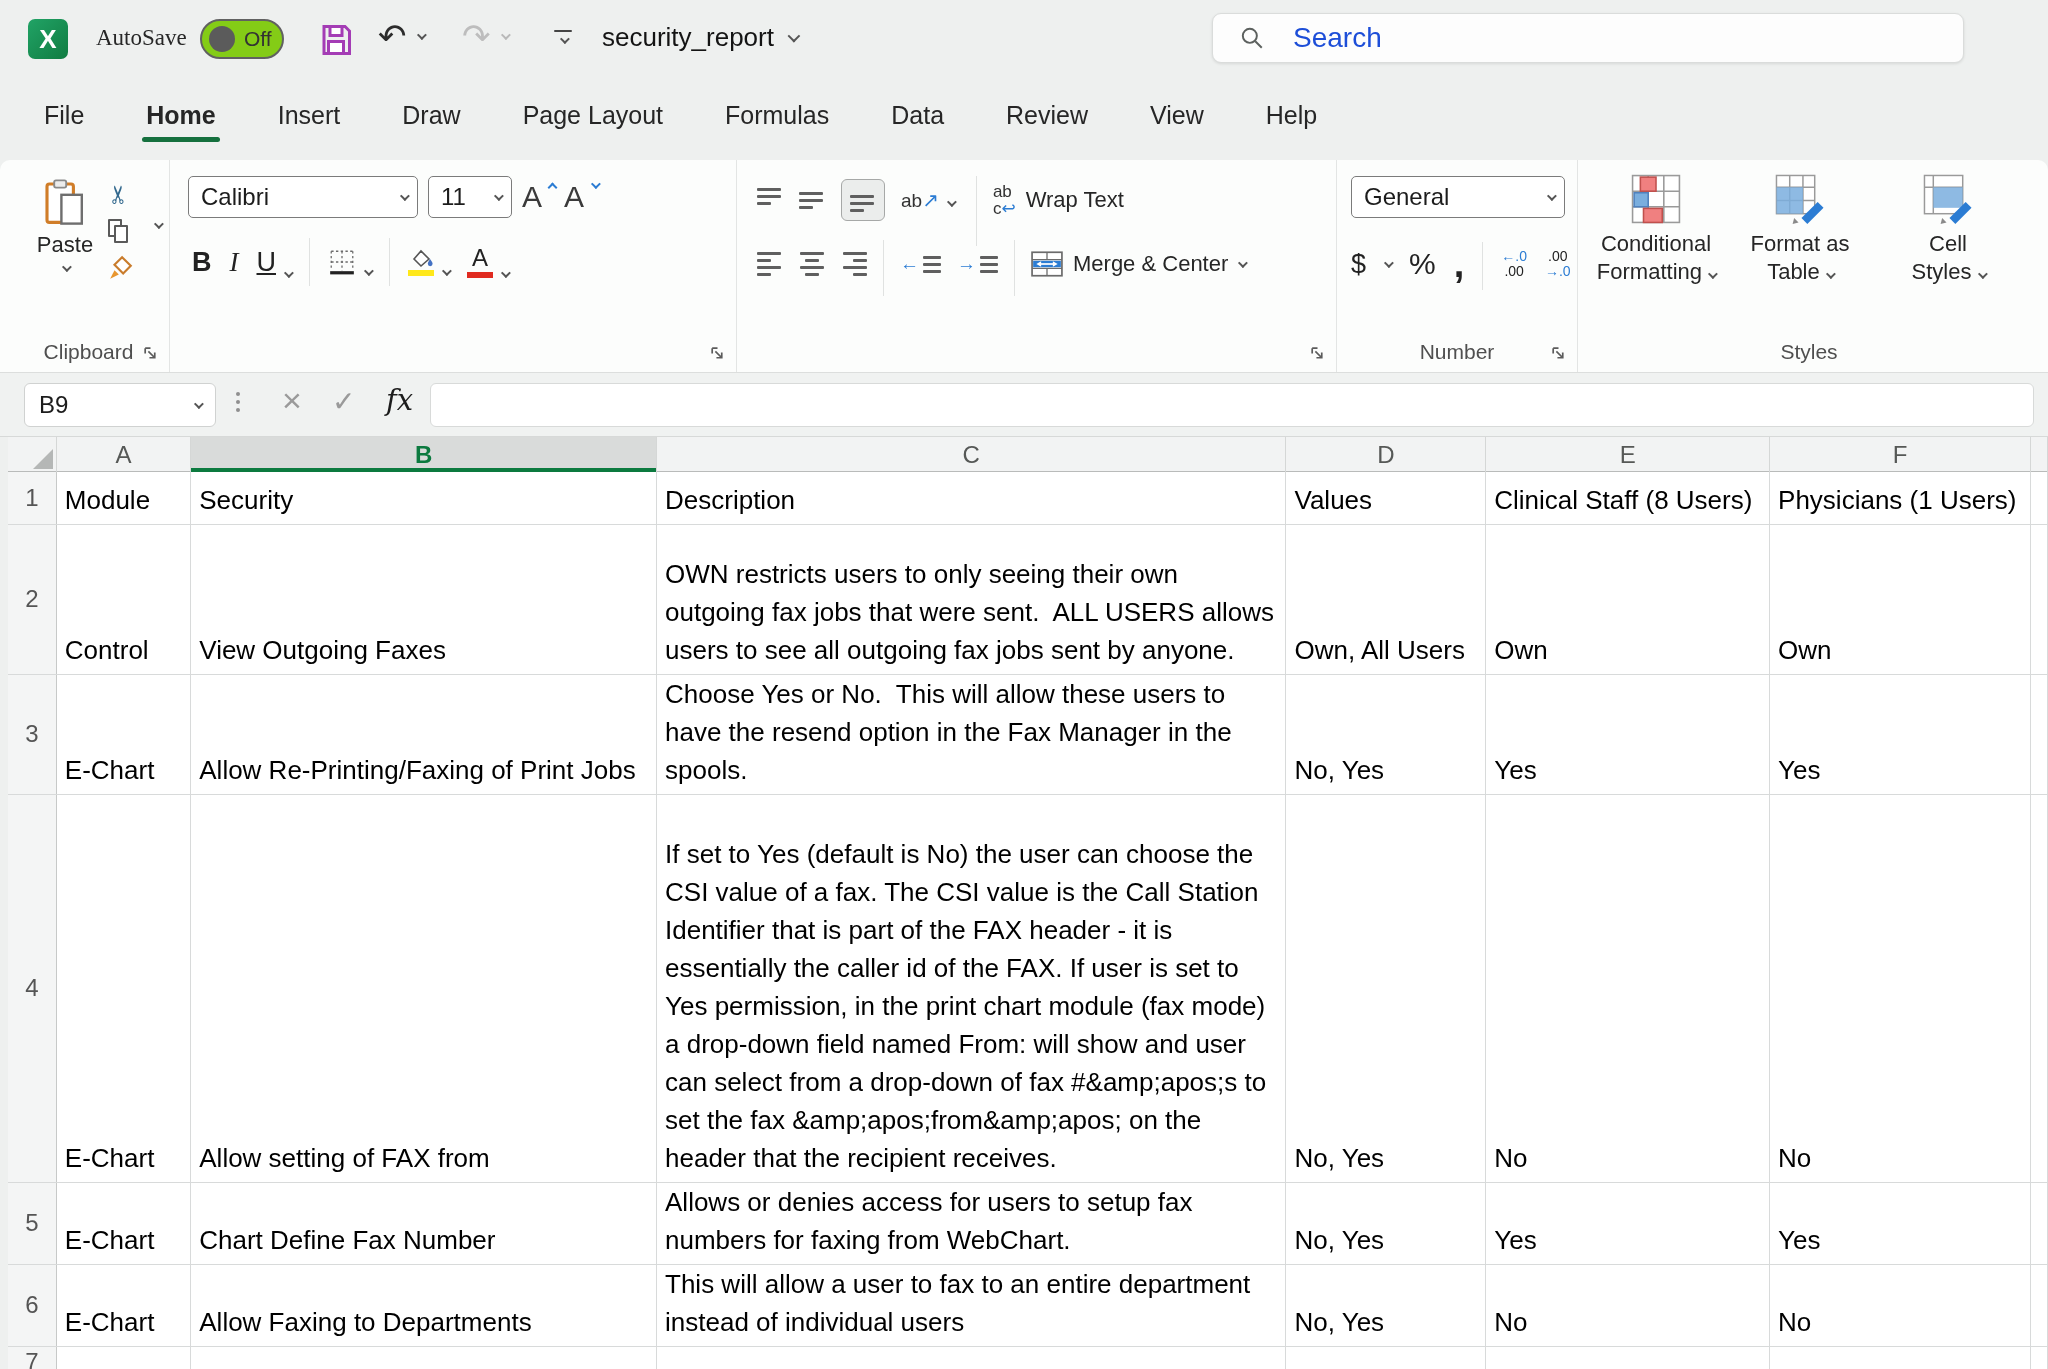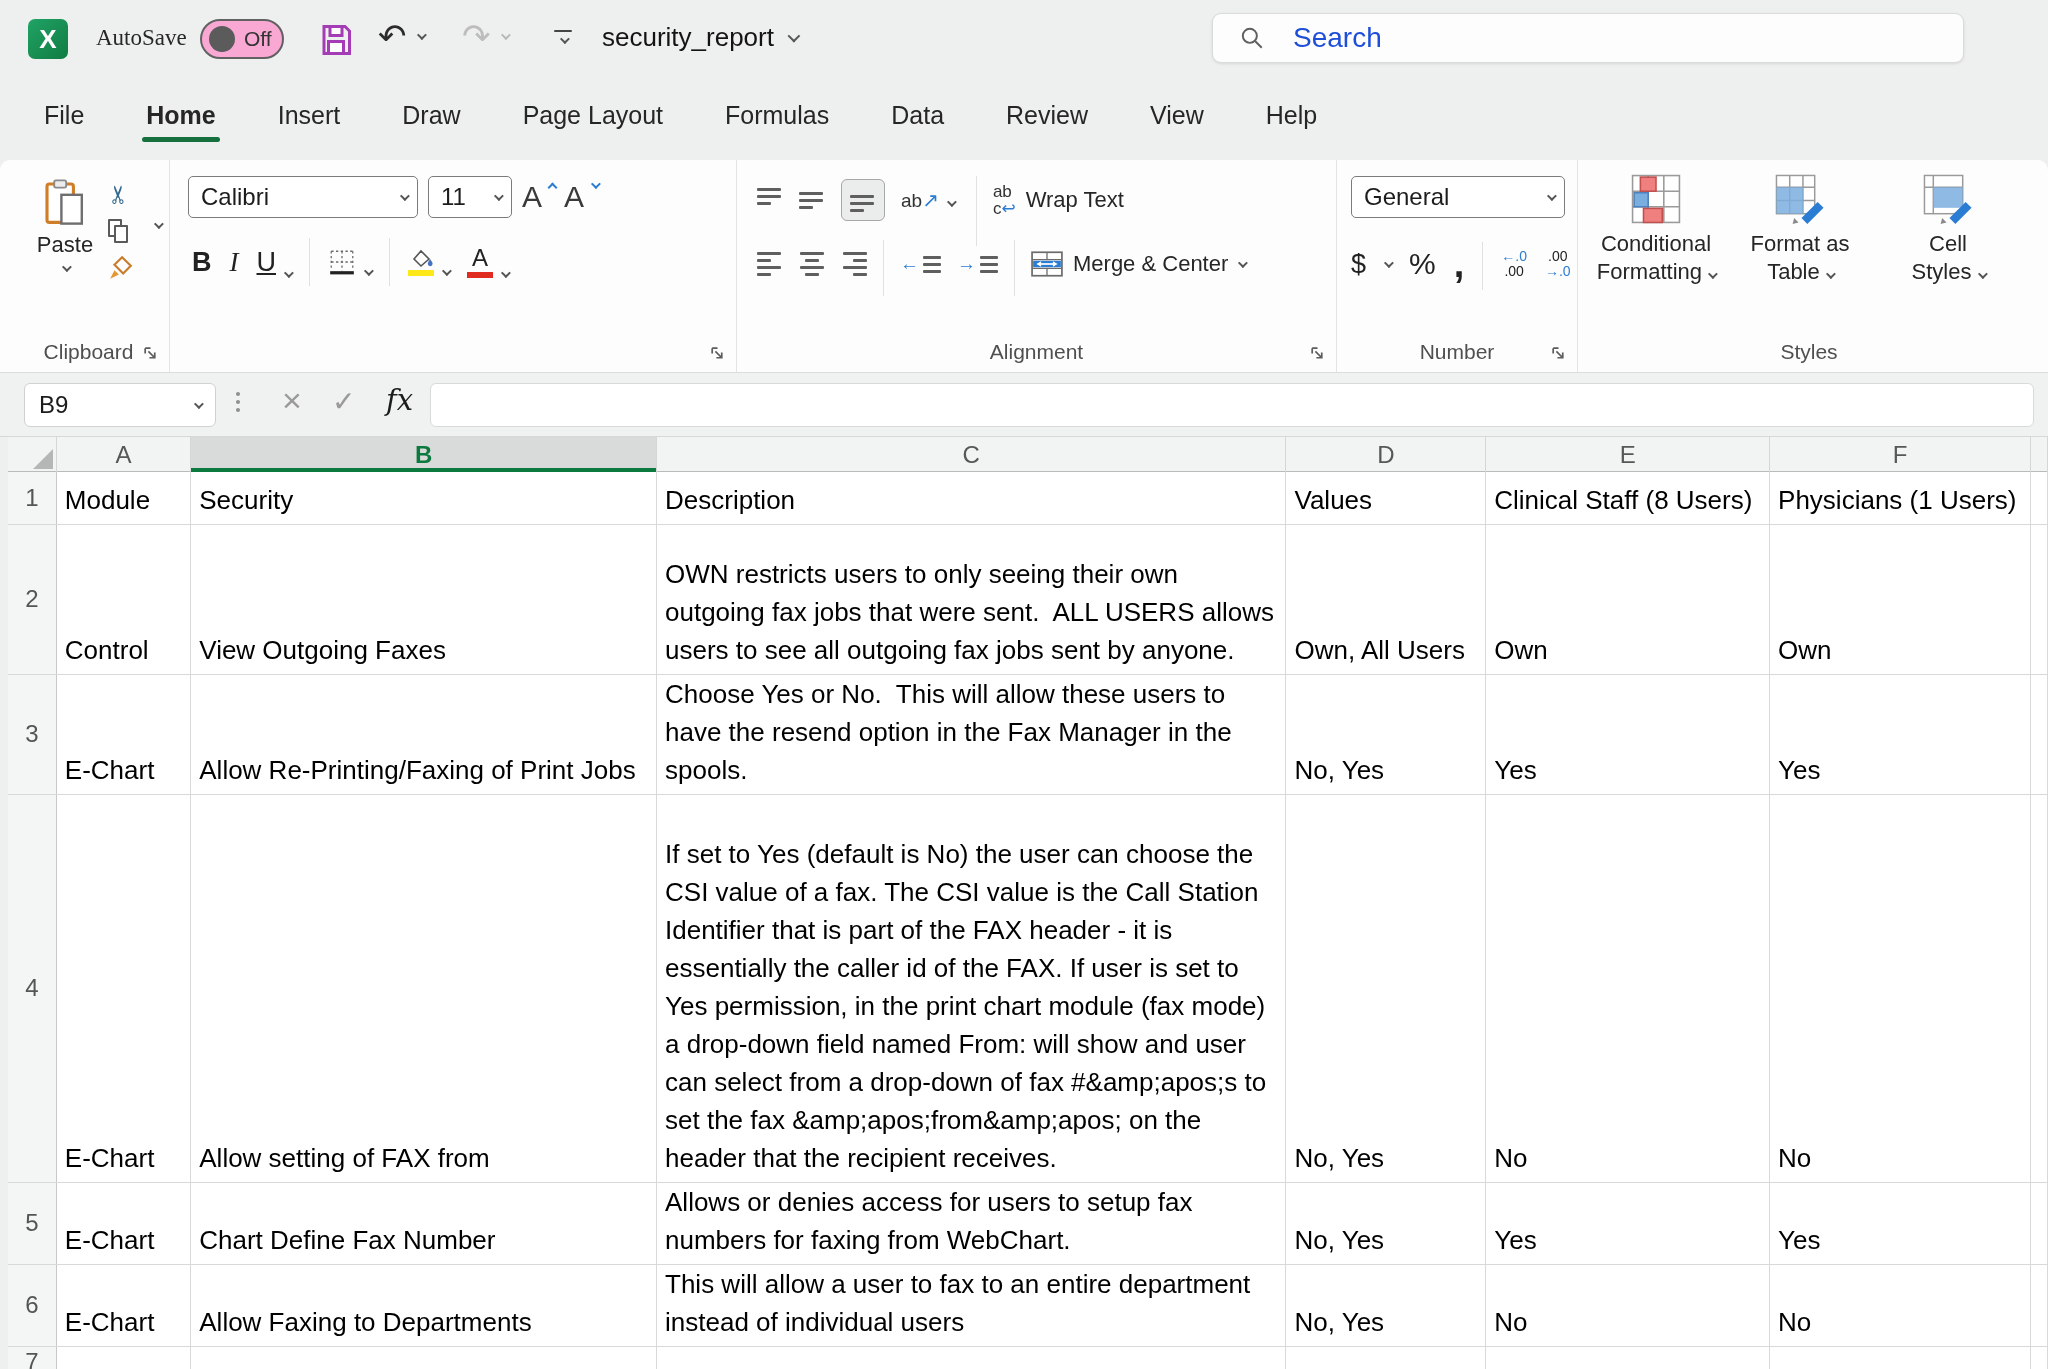--- a/index.html
+++ b/index.html
@@ -11,21 +11,21 @@
   .chev.sm { width:7px; height:7px; }
   .chev.up { transform:rotate(-135deg); }
   .chev.blue { border-color:#2b7cd3; }
   .chev.lt { border-color:#b9b9b9; }
   .vline { width:1px; background:#e0e2e1; align-self:stretch; }
 
   
   .titlebar { position:absolute; left:0; top:0; width:2048px; height:76px; display:flex; align-items:center; }
   .xl-logo { position:absolute; left:28px; top:19px; width:40px; height:40px; background:linear-gradient(135deg,#21a366,#107c41); border-radius:7px; color:#fff; font-size:26px; font-weight:bold; display:flex; align-items:center; justify-content:center; }
   .autosave-lbl { position:absolute; left:96px; top:25px; font-size:23px; color:#272727;font-family:Liberation Serif, serif; }
-  .toggle { position:absolute; left:200px; top:19px; width:84px; height:40px; border:2px solid #616161; border-radius:21px; background:#f9a8d4; display:flex; align-items:center; }
+  .toggle { position:absolute; left:200px; top:19px; width:84px; height:40px; border:2px solid #616161; border-radius:21px; background:#84cc16; display:flex; align-items:center; }
   .knob { width:26px; height:26px; border-radius:50%; background:#5b5b5b; margin-left:7px; }
   .toggle-state { font-size:21px; color:#333; margin-left:9px; }
   .save-ic { position:absolute; left:318px; top:22px; }
   .undo-g { position:absolute; left:378px; top:16px; font-size:34px; color:#2c2c2c; display:flex; align-items:center; gap:10px;}
   .redo-g { position:absolute; left:462px; top:16px; font-size:34px; color:#bdbdbd; display:flex; align-items:center; gap:10px;}
   .qat { position:absolute; left:554px; top:30px; width:18px; }
   .qat .bar { height:2px; background:#444; margin-bottom:5px; }
   .qat .chev { display:block; margin:0 auto; }
   .doc-title { position:absolute; left:602px; top:22px; font-size:26px; color:#141414; display:flex; align-items:center; gap:14px; }
   .searchbox { position:absolute; left:1212px; top:13px; width:752px; height:50px; background:#fdfdfd; border:1px solid #dadcdb; border-radius:9px; box-shadow:0 1px 3px rgba(0,0,0,0.10); display:flex; align-items:center; }
@@ -343,21 +343,20 @@
           <rect x="1" y="1" width="28" height="22" fill="#fff" stroke="#6b6b6b" stroke-width="1.6"></rect>
           <path d="M1 8h28M1 16h28M15 1v7M15 16v7" stroke="#6b6b6b" stroke-width="1.2"></path>
           <rect x="2" y="9" width="26" height="6" fill="#2b7cd3"></rect>
           <path d="M8 12h14" stroke="#fff" stroke-width="1.6"></path>
           <path d="M9.5 9.5L5 12l4.5 2.5zM20.5 9.5L25 12l-4.5 2.5z" fill="#fff"></path>
         </svg>
         <span class="ribbon-btn-lbl">Merge &amp; Center</span>
         <span class="chev sm"></span>
       </span>
     </div>
-    <div class="rg-label">Alignment</div>
     <svg class="launch" width="17" height="17" viewBox="0 0 16 16">
       <path d="M3 3h5M3 3v5" stroke="#5b5b5b" stroke-width="1.6" fill="none"></path>
       <path d="M6 6l6 6M12 7v5h-5" stroke="#5b5b5b" stroke-width="1.6" fill="none"></path>
     </svg>
   </div>
 
   <div class="rgroup g-num">
     <div class="num-row1">
       <div class="combo" style="width:214px">
         <span>General</span>

